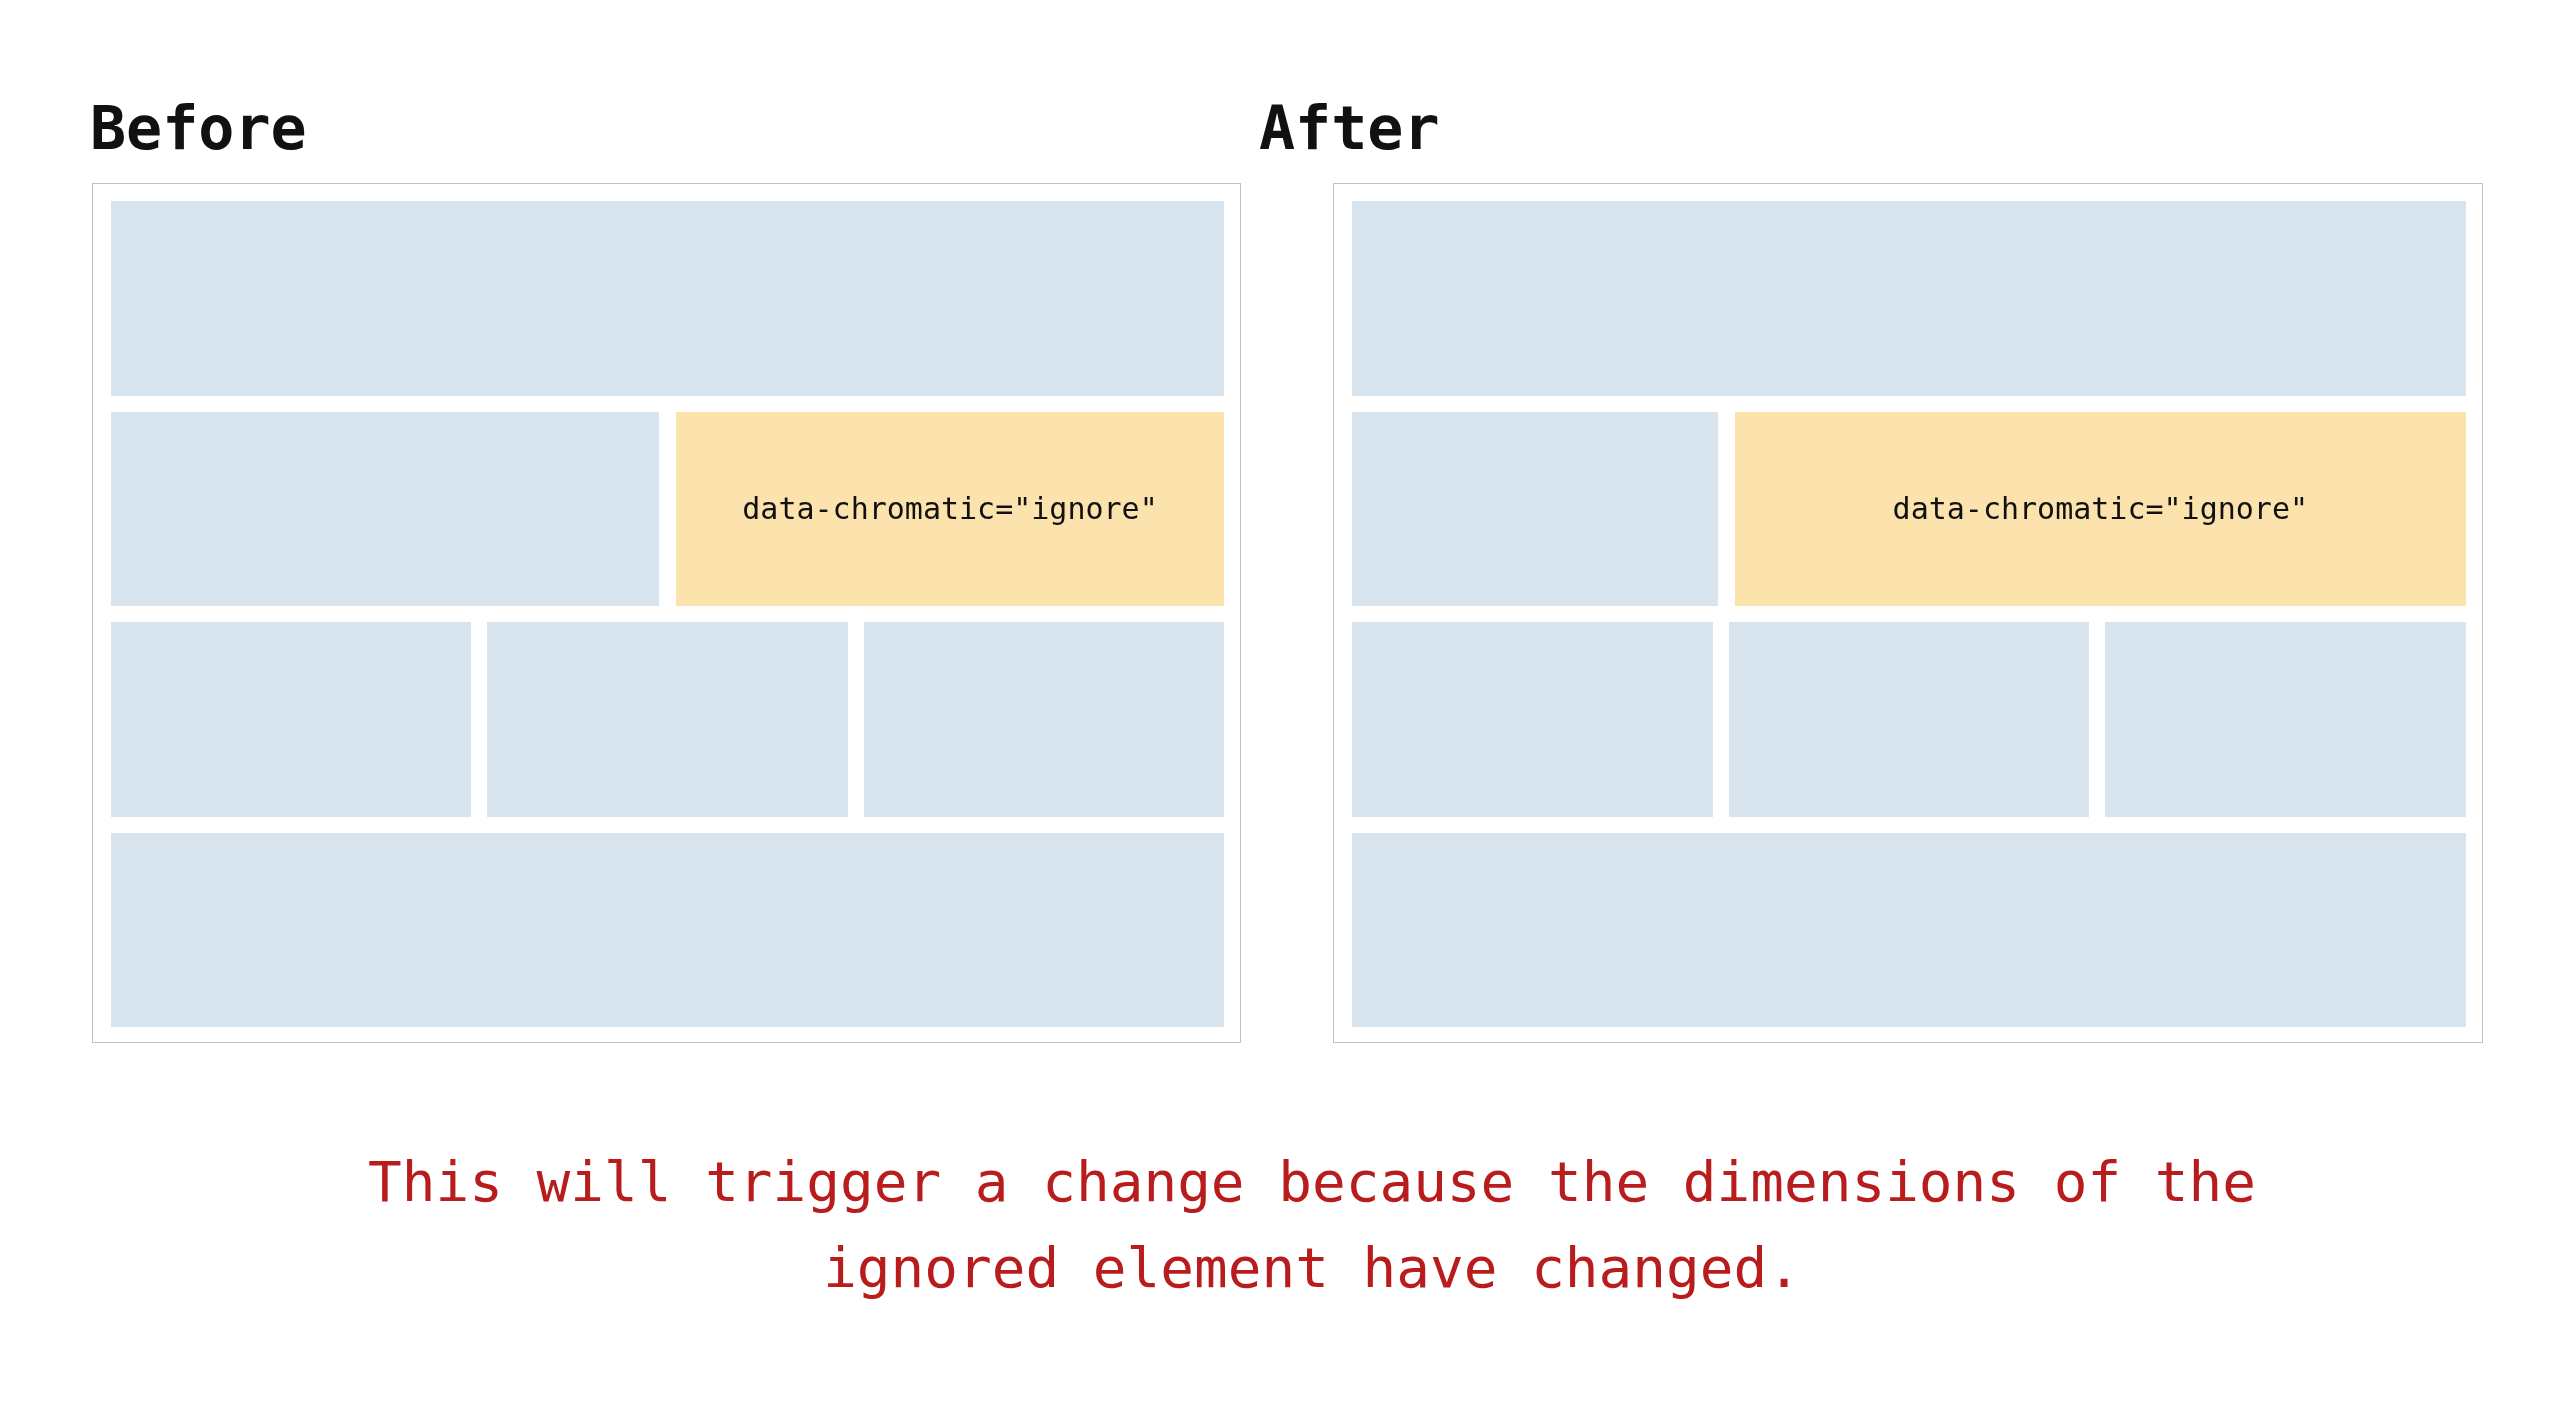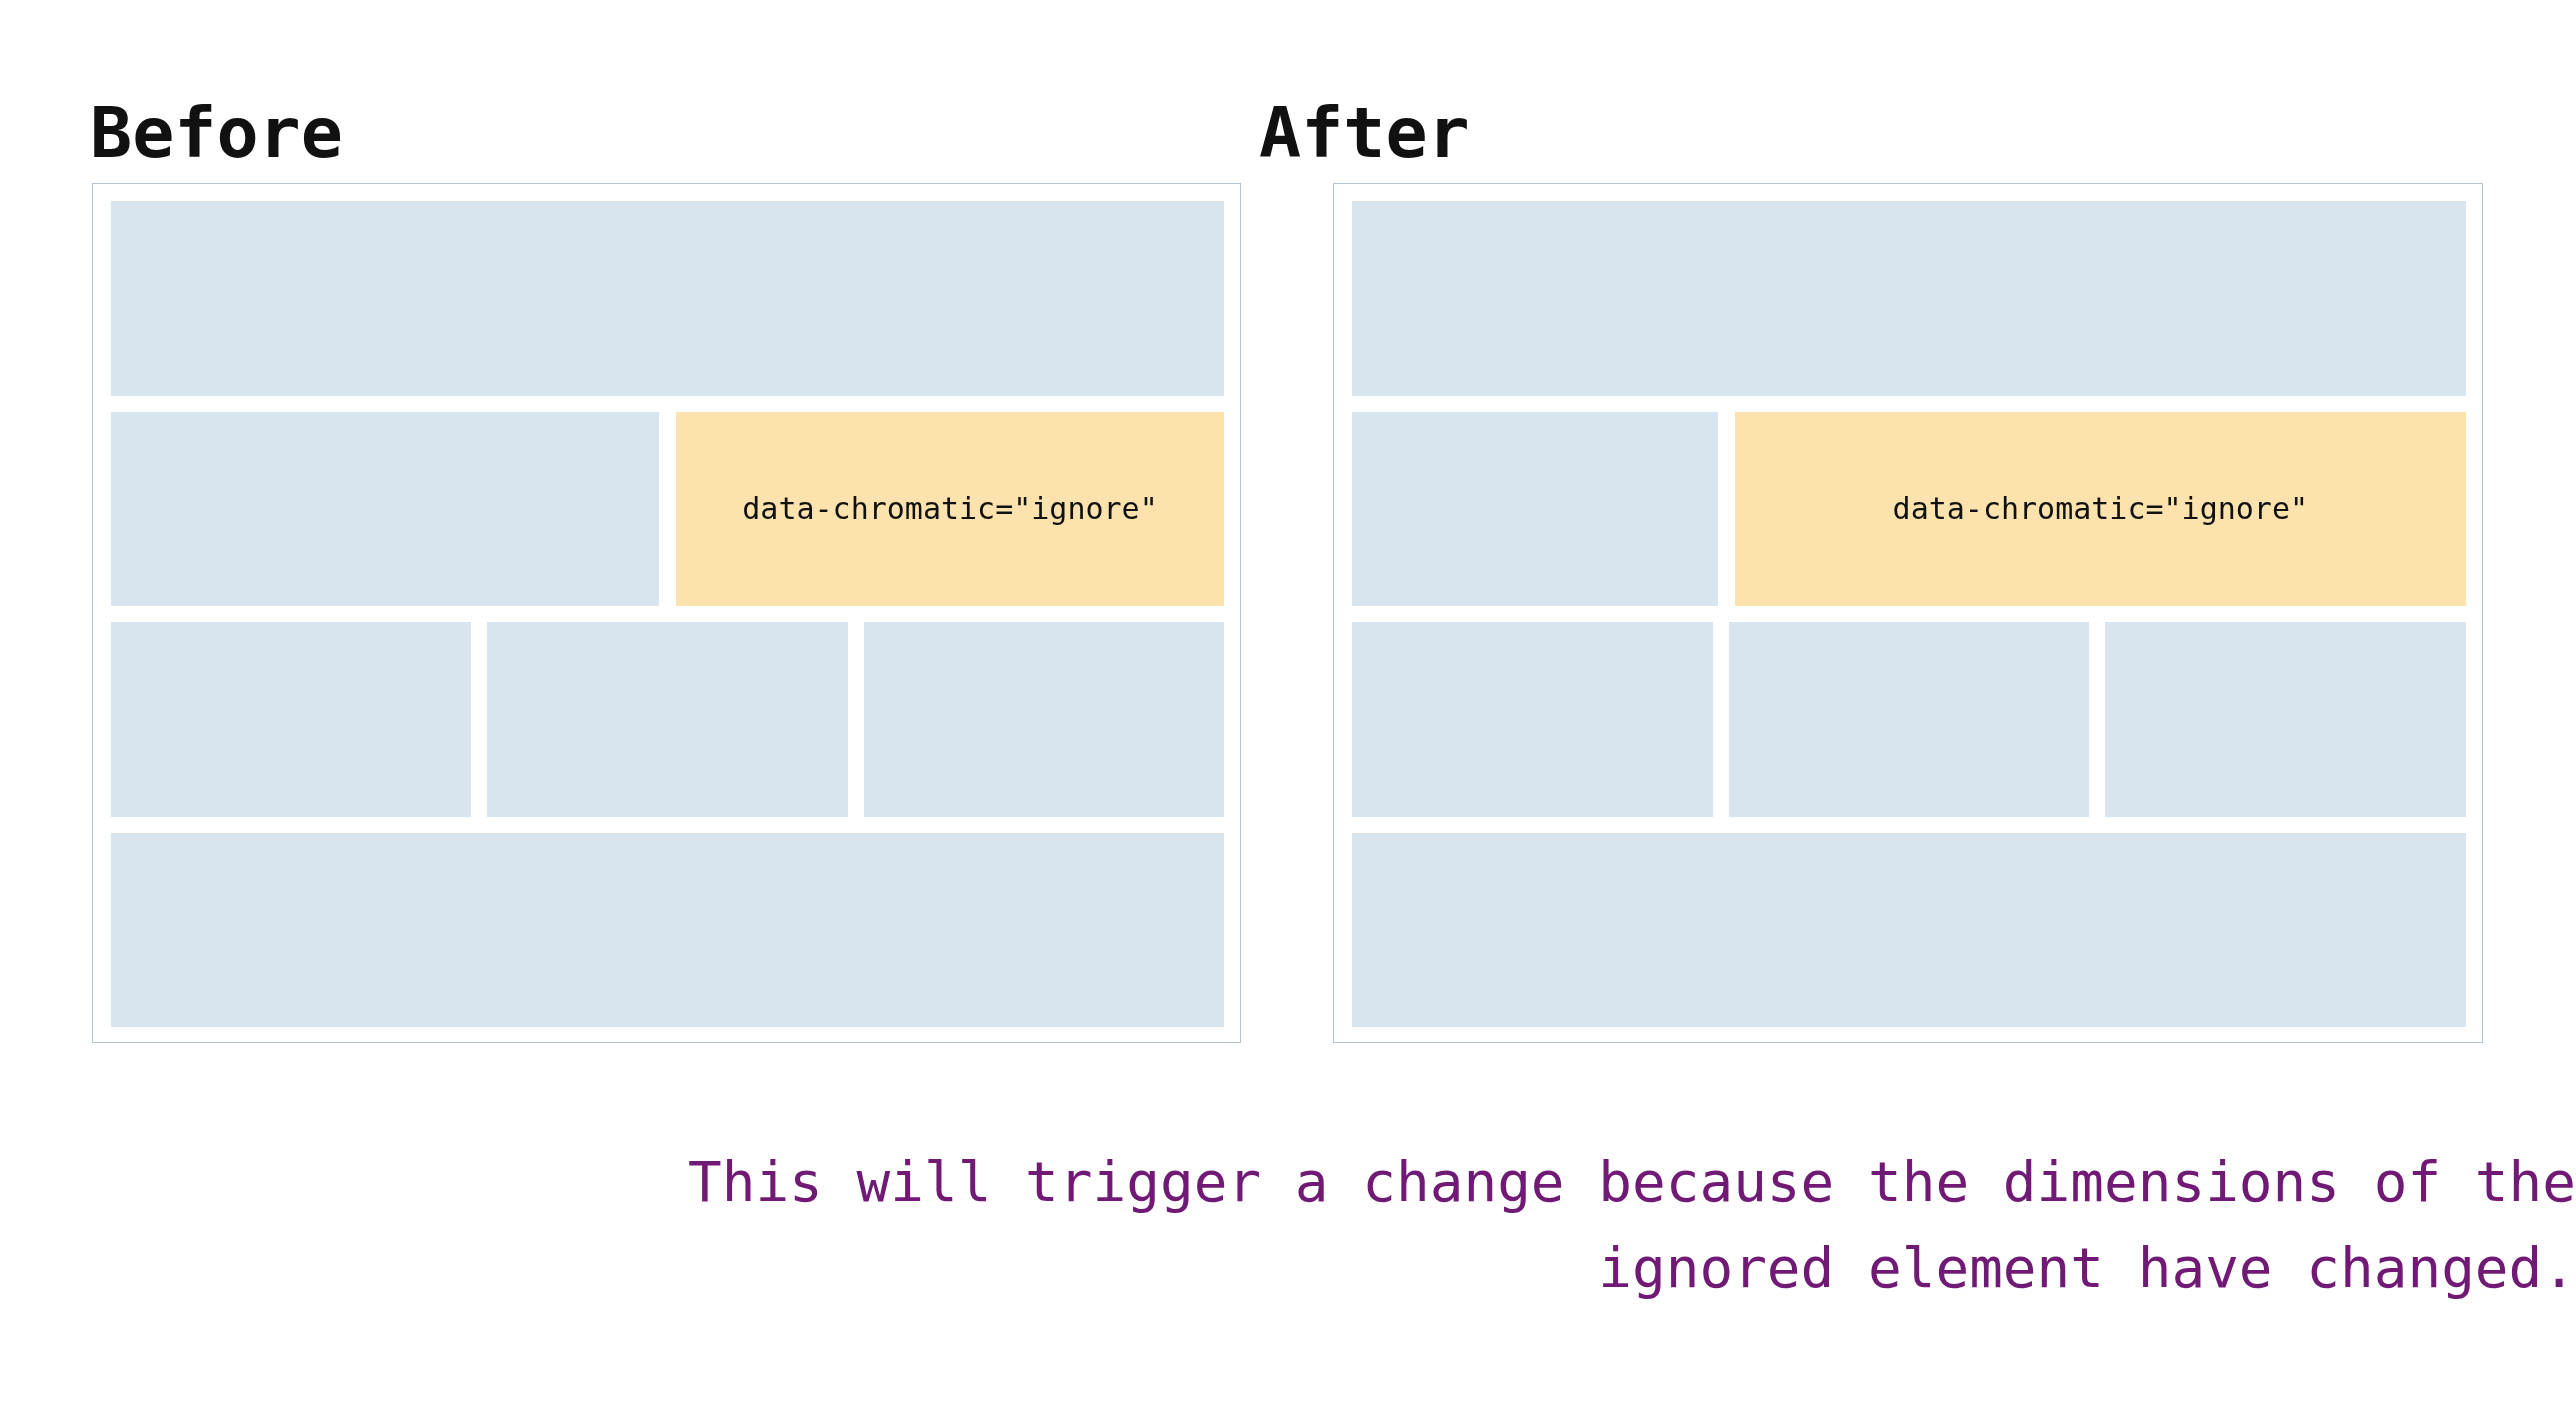--- a/index.html
+++ b/index.html
@@ -7,21 +7,21 @@
     width: 2576px; height: 1402px;
     background: #ffffff;
     font-family: "DejaVu Sans Mono", "Liberation Mono", monospace;
     color: #111111;
     position: relative;
     overflow: hidden;
   }
   .title {
     position: absolute;
     top: 98px;
-    font-size: 70px;
+    font-size: 60px;
     font-weight: bold;
     line-height: 1;
     color: #111111;
     white-space: nowrap;
   }
   .title-before { left: 90px; }
   .title-after  { left: 1259px; }
 
   .panel {
     position: absolute;
@@ -61,24 +61,24 @@
     font-size: 30px;
     line-height: 1;
     color: #111111;
     white-space: nowrap;
   }
   .caption {
     position: absolute;
     left: 0;
     right: 0;
     top: 1139px;
-    text-align: right;
+    text-align: center;
     font-size: 56px;
     line-height: 86px;
-    color: #701a75;
+    color: #b91c1c;
     margin-left: 48px;
   }
 </style>
 </head>
 <body>
 
 <h2 class="title title-before">Before</h2>
 
 <h2 class="title title-after">After</h2>
 

